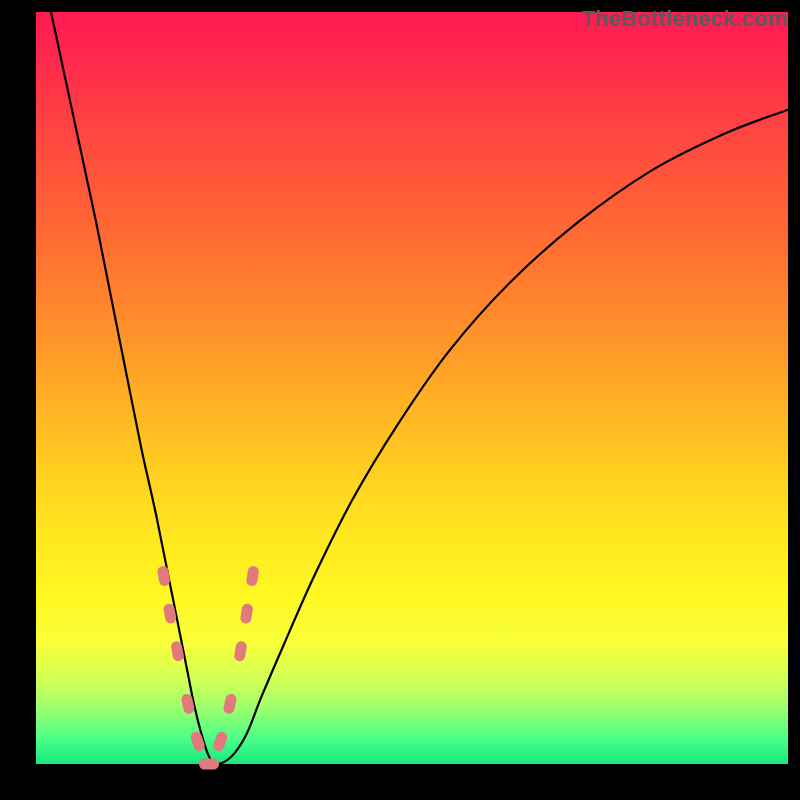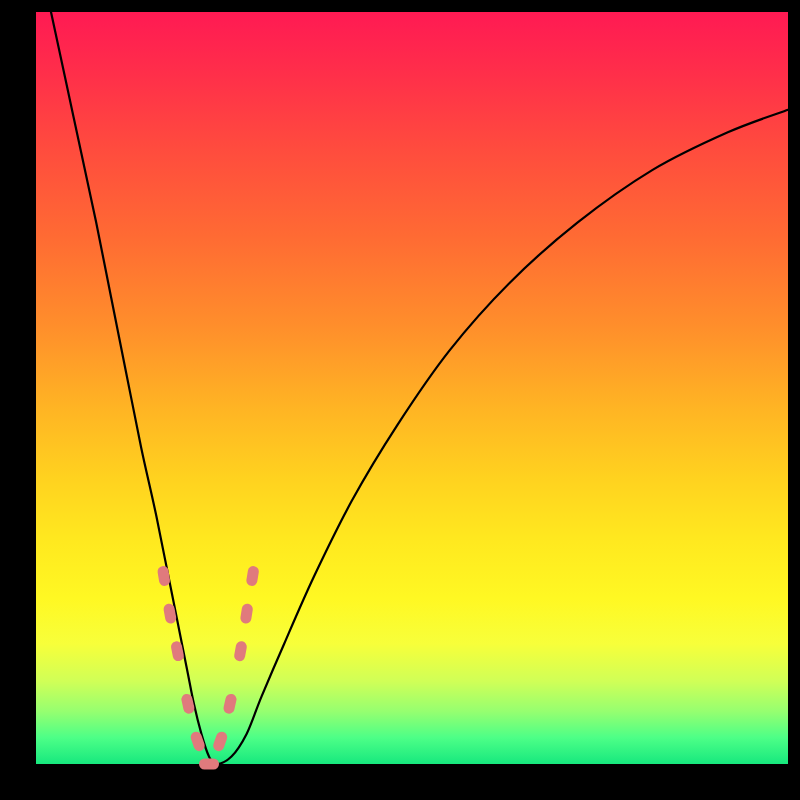--- a/index.html
+++ b/index.html
@@ -92,13 +92,14 @@
           <rect x="163.0" y="746.5" width="20" height="11" rx="5.5" ry="5.5" class="marker" transform="rotate(0.0 173.0 752.0)"></rect>
           <rect x="174.2" y="723.9" width="20" height="11" rx="5.5" ry="5.5" class="marker" transform="rotate(-70.7 184.2 729.4)"></rect>
           <rect x="184.0" y="686.3" width="20" height="11" rx="5.5" ry="5.5" class="marker" transform="rotate(-77.3 194.0 691.8)"></rect>
           <rect x="194.5" y="633.7" width="20" height="11" rx="5.5" ry="5.5" class="marker" transform="rotate(-79.6 204.5 639.2)"></rect>
           <rect x="200.6" y="596.1" width="20" height="11" rx="5.5" ry="5.5" class="marker" transform="rotate(-80.9 210.6 601.6)"></rect>
           <rect x="206.6" y="558.5" width="20" height="11" rx="5.5" ry="5.5" class="marker" transform="rotate(-80.9 216.6 564.0)"></rect>
         </g>
     </svg>
   </div>
 
+  <div class="attribution">TheBottleneck.com</div>
 </div>
 
 </body></html>

